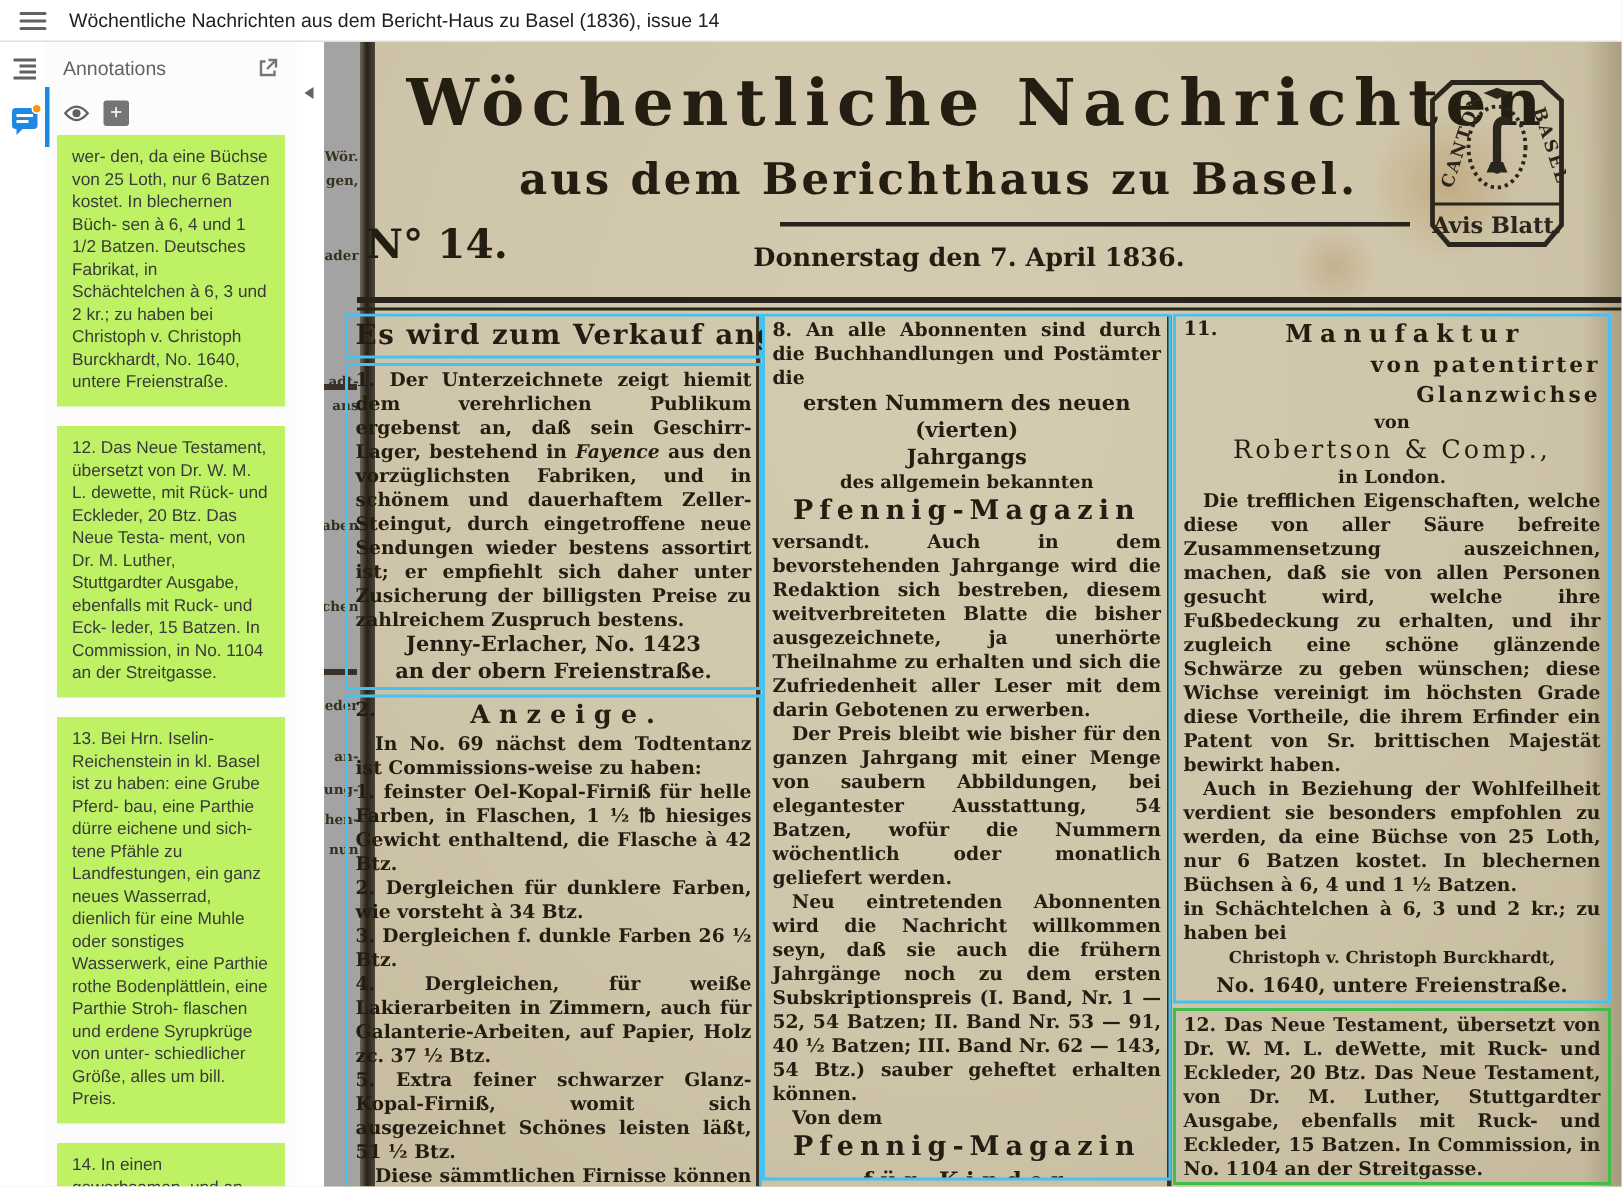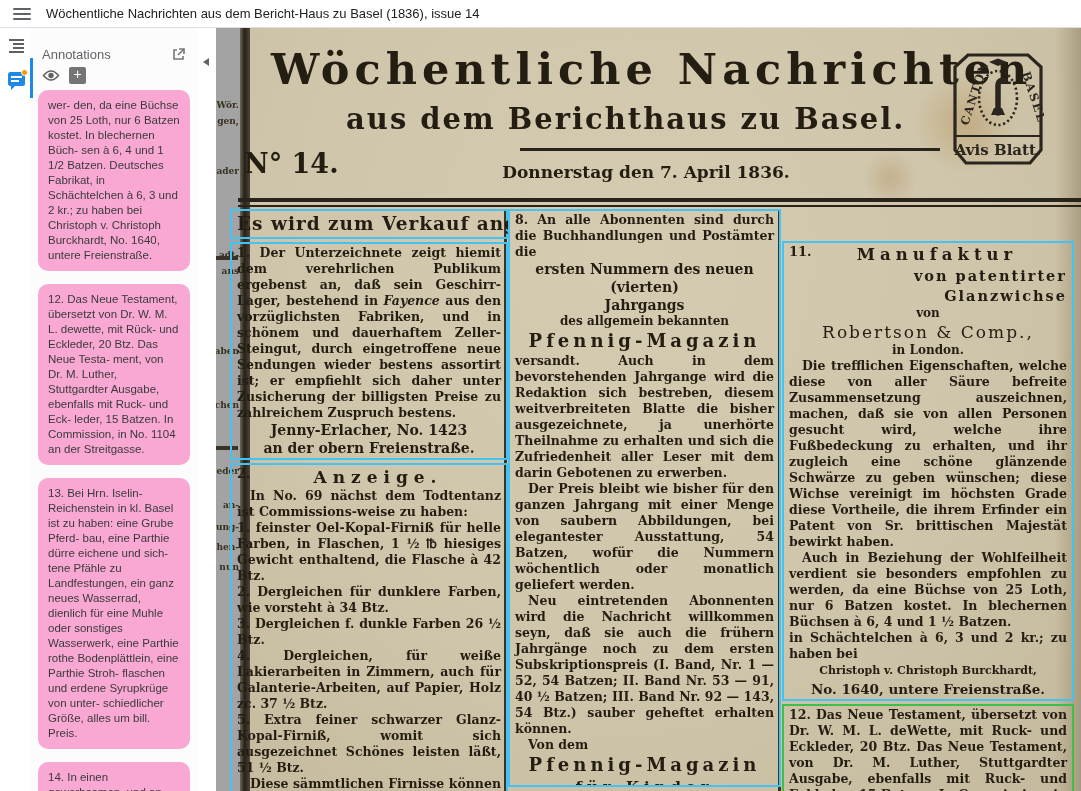--- a/index.html
+++ b/index.html
@@ -26,27 +26,27 @@
                  border-left:4px solid #1e88e5; border-bottom:4px solid transparent; }
   .bubble-icon .l { position:absolute; left:3px; height:1.5px; background:#fff; }
   .bubble-icon .l1 { top:4px; width:11px; }
   .bubble-icon .l2 { top:8px; width:8px; }
   .bubble-badge { position:absolute; right:-3px; top:-3px; width:7px; height:7px; border-radius:50%;
                  background:#ff9800; border:1px solid #fff; }
   .active-bar { position:absolute; left:30px; top:58px; width:3px; height:40px; background:#1e88e5; z-index:26;}
 
   
   .panel { position:absolute; left:30px; top:28px; width:168px; bottom:0; background:#fcfcfc; overflow:hidden; }
-  .panel-header { height:34px; display:flex; align-items:flex-end; padding:0 12px; }
+  .panel-header { height:34px; display:flex; align-items:center; padding:0 12px; }
   .panel-title { font-size:13px; color:#5f6368; flex:1; }
   .panel-tools { height:26px; display:flex; align-items:center; gap:9px; padding:0 12px; }
   .plus-btn { width:17px; height:17px; background:#757575; color:#fff; border-radius:2px;
               font-size:14px; line-height:15px; text-align:center; cursor:pointer; }
   .cards { position:absolute; left:0; right:0; top:60px; bottom:0; overflow:hidden; padding:2px 8px 0 8px; }
-  .card { background:#f9a8d4; border-radius:10px; padding:8px 10px; margin-bottom:13px;
+  .card { background:#bef264; border-radius:0; padding:8px 10px; margin-bottom:13px;
           font-size:11.5px; line-height:15px; color:#3a3a3a; cursor:pointer; }
 
   
   .collapse-strip { position:absolute; left:198px; top:28px; width:18px; bottom:0; background:#fff; z-index:20; }
   .collapse-arrow { position:absolute; left:5px; top:30px; width:0; height:0;
         border-right:6px solid #5f6368; border-top:4px solid transparent; border-bottom:4px solid transparent;
         cursor:pointer; }
 
   
   .viewer { position:absolute; left:216px; top:28px; width:865px; height:763px; overflow:hidden;
@@ -77,21 +77,21 @@
         font-size:17px; font-weight:bold; }
   .stamp { position:absolute; left:736px; top:24px; }
   .drule { position:absolute; left:22px; right:0; top:170px; height:9px;
         border-top:4px solid #28231b; border-bottom:2px solid #28231b; }
   .vrule { position:absolute; top:182px; bottom:0; width:3px; background:#3b3325; }
   .vrule.v1 { left:288px; } .vrule.v2 { left:562px; }
 
   .col { position:absolute; top:181px; bottom:0; overflow:hidden; }
   .col1 { left:14px;  width:278px; }
   .col2 { left:292px; width:273px; }
-  .col3 { left:566px; width:292px;margin-top:32px; }
+  .col3 { left:566px; width:292px; }
 
   .abox { border:2px solid #44c3f2; margin-bottom:3px; padding:1px 5px; }
   .abox.green { border-color:#3fbf49; }
   .abox.tall { height:calc(100% - 4px); overflow:hidden; }
 
   .np { font-family:"DejaVu Serif",serif; font-weight:bold; color:#241d12;
         font-size:12.5px; line-height:16px; text-align:justify; }
   .np p { margin:0; }
   .np p.ind { text-indent:13px; }
   .ctr { text-align:center; }
@@ -238,21 +238,21 @@
 
   <div class="col col2 np">
     <div class="abox tall">
       <p>8. An alle Abonnenten sind durch die Buchhandlungen und Postämter die</p>
       <div class="ctr" style="font-size:14px;line-height:18px">ersten Nummern des neuen (vierten)</div>
       <div class="ctr" style="font-size:14px;line-height:18px">Jahrgangs</div>
       <div class="ctr small-ctr">des allgemein bekannten</div>
       <div class="ctr h-pfennig">Pfennig-Magazin</div>
       <p>versandt. Auch in dem bevorstehenden Jahrgange wird die Redaktion sich bestreben, diesem weitverbreiteten Blatte die bisher ausgezeichnete, ja unerhörte Theilnahme zu erhalten und sich die Zufriedenheit aller Leser mit dem darin Gebotenen zu erwerben.</p>
       <p class="ind">Der Preis bleibt wie bisher für den ganzen Jahrgang mit einer Menge von saubern Abbildungen, bei elegantester Ausstattung, 54 Batzen, wofür die Nummern wöchentlich oder monatlich geliefert werden.</p>
-      <p class="ind">Neu eintretenden Abonnenten wird die Nachricht willkommen seyn, daß sie auch die frühern Jahrgänge noch zu dem ersten Subskriptionspreis (I. Band, Nr. 1 — 52, 54 Batzen; II. Band Nr. 53 — 91, 40 ½ Batzen; III. Band Nr. 92 — 143, 54 Btz.) sauber geheftet erhalten können.</p>
+      <p class="ind">Neu eintretenden Abonnenten wird die Nachricht willkommen seyn, daß sie auch die frühern Jahrgänge noch zu dem ersten Subskriptionspreis (I. Band, Nr. 1 — 52, 54 Batzen; II. Band Nr. 53 — 91, 40 ½ Batzen; III. Band Nr. 62 — 143, 54 Btz.) sauber geheftet erhalten können.</p>
       <p class="ind">Von dem</p>
       <div class="ctr h-pfennig">Pfennig-Magazin</div>
       <div class="ctr h-kinder">für Kinder</div>
 
     </div>
   </div>
 
   <div class="col col3 np">
     <div class="abox">
       <div>

